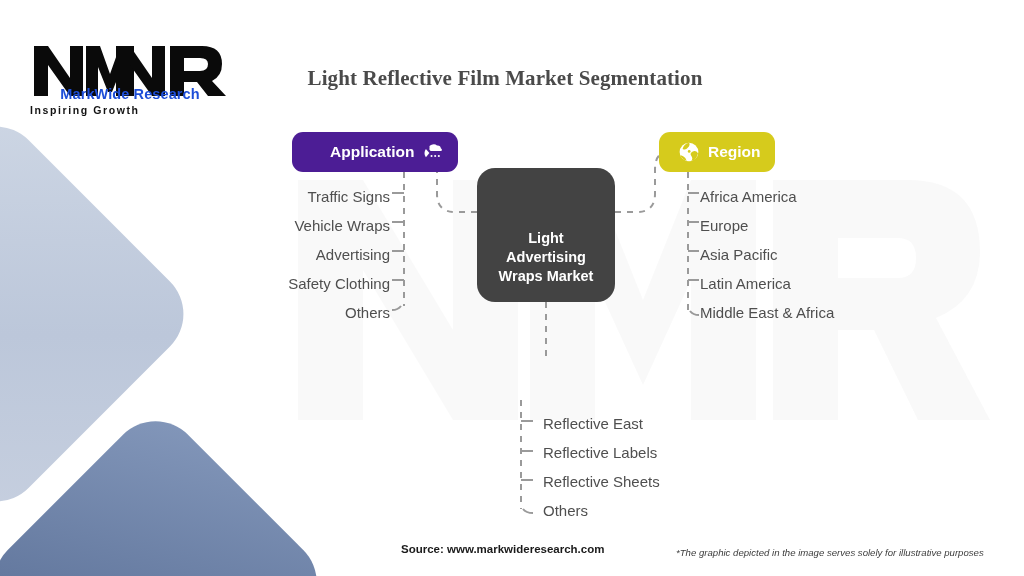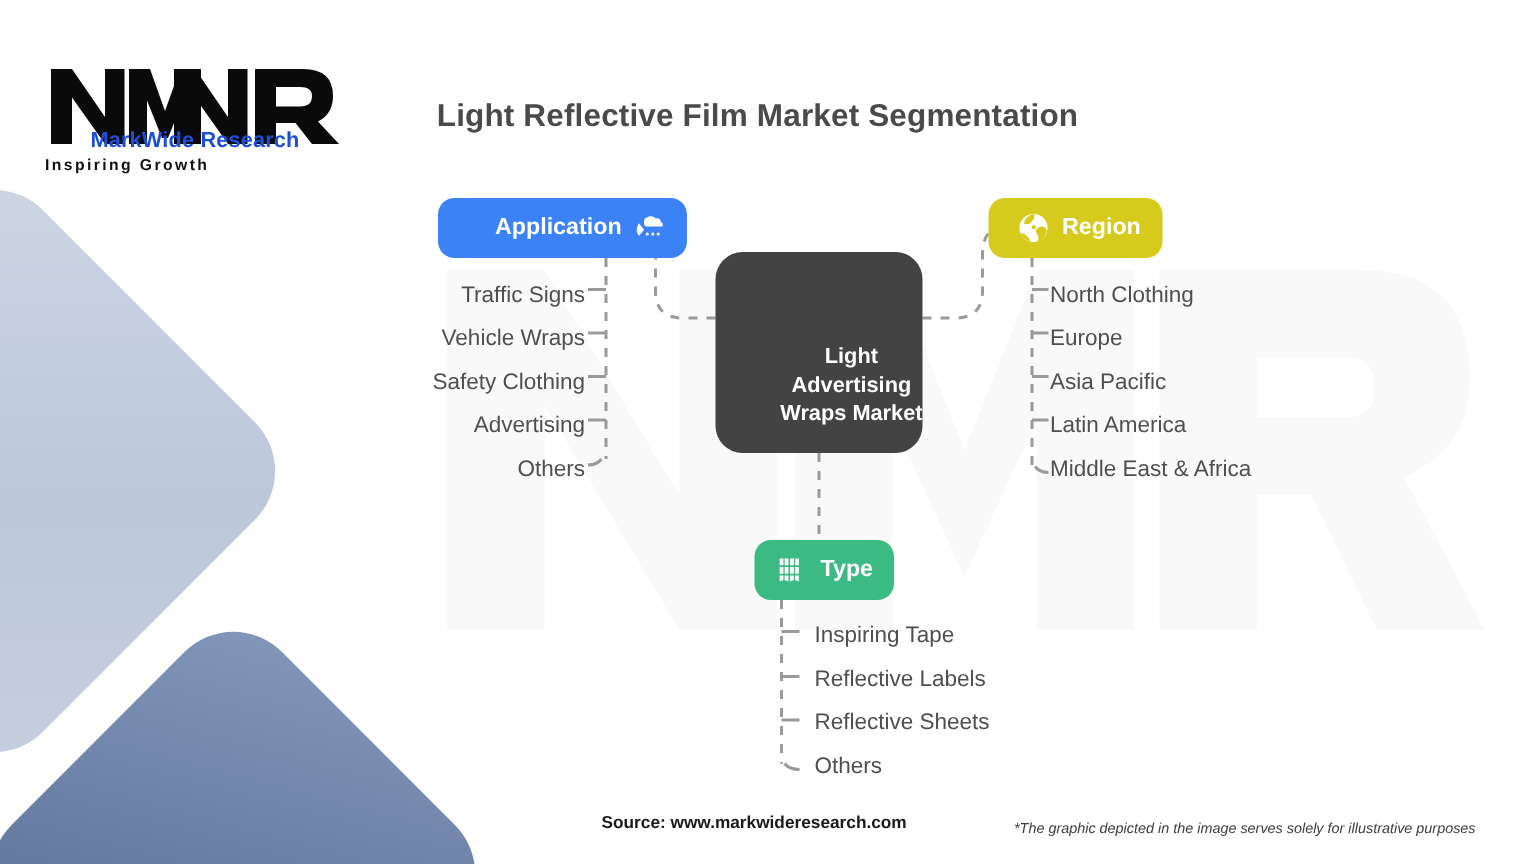--- a/index.html
+++ b/index.html
@@ -47,30 +47,31 @@
     position:absolute;left:30px;top:104px;width:200px;
     text-align:left;font-weight:bold;font-size:10.5px;color:#121212;
     letter-spacing:1.6px;
   }
 
   
   .title{
     position:absolute;left:0;top:66px;width:1010px;
     text-align:center;font-size:21px;font-weight:bold;color:#4a4a4a;
     letter-spacing:.1px;
+    font-family:Liberation Serif, serif;
   }
 
   
   .links{position:absolute;left:0;top:0;width:1024px;height:576px;}
 
   
   .center-node{
     position:absolute;left:477px;top:168px;width:138px;height:134px;
     background:#434343;border-radius:18px;
-    display:flex;align-items:flex-end;justify-content:flex-end;
+    display:flex;align-items:flex-end;justify-content:center;
     box-sizing:border-box;padding-bottom:16px;
   }
   .center-node .cn-txt{
     color:#ffffff;font-size:14.5px;font-weight:bold;line-height:1.32;
     text-align:center;
   }
 
   
   .badge{
     position:absolute;height:40px;border-radius:11px;
@@ -174,21 +175,21 @@
   </svg>
 
   <div class="center-node">
     <div class="cn-txt">
       <span>Light</span><br>
       <span>Advertising</span><br>
       <span>Wraps Market</span>
     </div>
   </div>
 
-  <div class="badge badge-app" style="background:#3b82f6;padding-left:38px;">
+  <div class="badge badge-app" style="background:#4c1d95;padding-left:38px;">
     <span>Application</span>
     <span>
       <svg width="22" height="20" viewBox="0 0 24 22">
         <path d="M9.8 3.4 Q13.6 1.1 16.4 3.9 Q20.1 3.4 20.6 7.0 Q22.6 8.0 21.4 9.9 L9.4 9.9 Q7.2 8.4 8.2 6.2 Q7.3 4.4 9.8 3.4 Z" fill="#ffffff"></path>
         <g stroke="#ffffff" stroke-width="1.1" stroke-linecap="round">
           <path d="M11.6 5.4 L10.3 8.0"></path>
           <path d="M14.2 5.1 L12.9 7.7"></path>
           <path d="M16.8 5.4 L15.5 8.0"></path>
         </g>
         <path d="M4.2 7.6 L8.0 12.2 L4.2 16.8 Q1.0 12.2 4.2 7.6 Z" fill="#ffffff"></path>
@@ -196,66 +197,47 @@
           <circle cx="10.4" cy="15.4" r="1.15"></circle>
           <circle cx="14.4" cy="15.4" r="1.15"></circle>
           <circle cx="18.4" cy="15.4" r="1.15"></circle>
         </g>
       </svg>
     </span>
   </div>
   <div class="leaf-list list-app">
     <div class="leaf">Traffic Signs</div>
     <div class="leaf">Vehicle Wraps</div>
+    <div class="leaf">Advertising</div>
     <div class="leaf">Safety Clothing</div>
-    <div class="leaf">Advertising</div>
     <div class="leaf">Others</div>
   </div>
 
   <div class="badge badge-reg" style="background:#d6cb1c;padding-left:19px;">
     <span>
       <svg width="22" height="22" viewBox="0 0 24 24">
         <circle cx="12" cy="12" r="10.2" fill="#ffffff"></circle>
         <path d="M12 1.8 Q6.2 3.2 5.0 8.6 Q8.4 10.4 10.6 7.4 Q13.8 4.0 12 1.8 Z" fill="#d6cb1c"></path>
         <path d="M21.8 13.4 Q19.6 9.6 15.6 11.6 Q12.4 13.4 14.6 16.4 Q16.8 19.6 14.2 22.0 Q20.6 20.6 21.8 13.4 Z" fill="#d6cb1c"></path>
         <path d="M2.4 15.6 Q4.4 20.4 9.6 21.8 Q8.4 18.0 5.6 16.6 Q3.8 15.6 2.4 15.6 Z" fill="#d6cb1c"></path>
         <circle cx="12.2" cy="11.4" r="1.5" fill="#d6cb1c"></circle>
       </svg>
     </span>
     <span>Region</span>
   </div>
   <div class="leaf-list list-reg">
-    <div class="leaf">North Clothing</div>
+    <div class="leaf">Africa America</div>
     <div class="leaf">Europe</div>
     <div class="leaf">Asia Pacific</div>
     <div class="leaf">Latin America</div>
     <div class="leaf">Middle East &amp; Africa</div>
   </div>
 
-  <div class="badge badge-type" style="background:#3cba83;">
-    <span>
-      <svg width="22" height="22" viewBox="0 0 24 24">
-        <g fill="#ffffff">
-          <path d="M3.0 3.6 H9.4 V8.6 H3.0 Z"></path>
-          <path d="M10.6 3.6 H17.0 V8.6 H10.6 Z"></path>
-          <path d="M3.0 9.8 H9.4 V14.8 H3.0 Z"></path>
-          <path d="M10.6 9.8 H17.0 V14.8 H10.6 Z"></path>
-          <path d="M3.0 16.0 H9.4 V20.4 Q6.2 18.4 3.0 20.4 Z"></path>
-          <path d="M10.6 16.0 H17.0 V20.4 Q13.8 18.4 10.6 20.4 Z"></path>
-        </g>
-        <g stroke="#3cba83" stroke-width="0.9">
-          <path d="M6.2 3.6 V20.0"></path>
-          <path d="M13.8 3.6 V20.0"></path>
-        </g>
-      </svg>
-    </span>
-    <span>Type</span>
-  </div>
   <div class="leaf-list list-type">
-    <div class="leaf">Inspiring Tape</div>
+    <div class="leaf">Reflective East</div>
     <div class="leaf">Reflective Labels</div>
     <div class="leaf">Reflective Sheets</div>
     <div class="leaf">Others</div>
   </div>
 
   <div class="source">Source: www.markwideresearch.com</div>
   <div class="disclaimer">*The graphic depicted in the image serves solely for illustrative purposes</div>
 
 </div>
 

